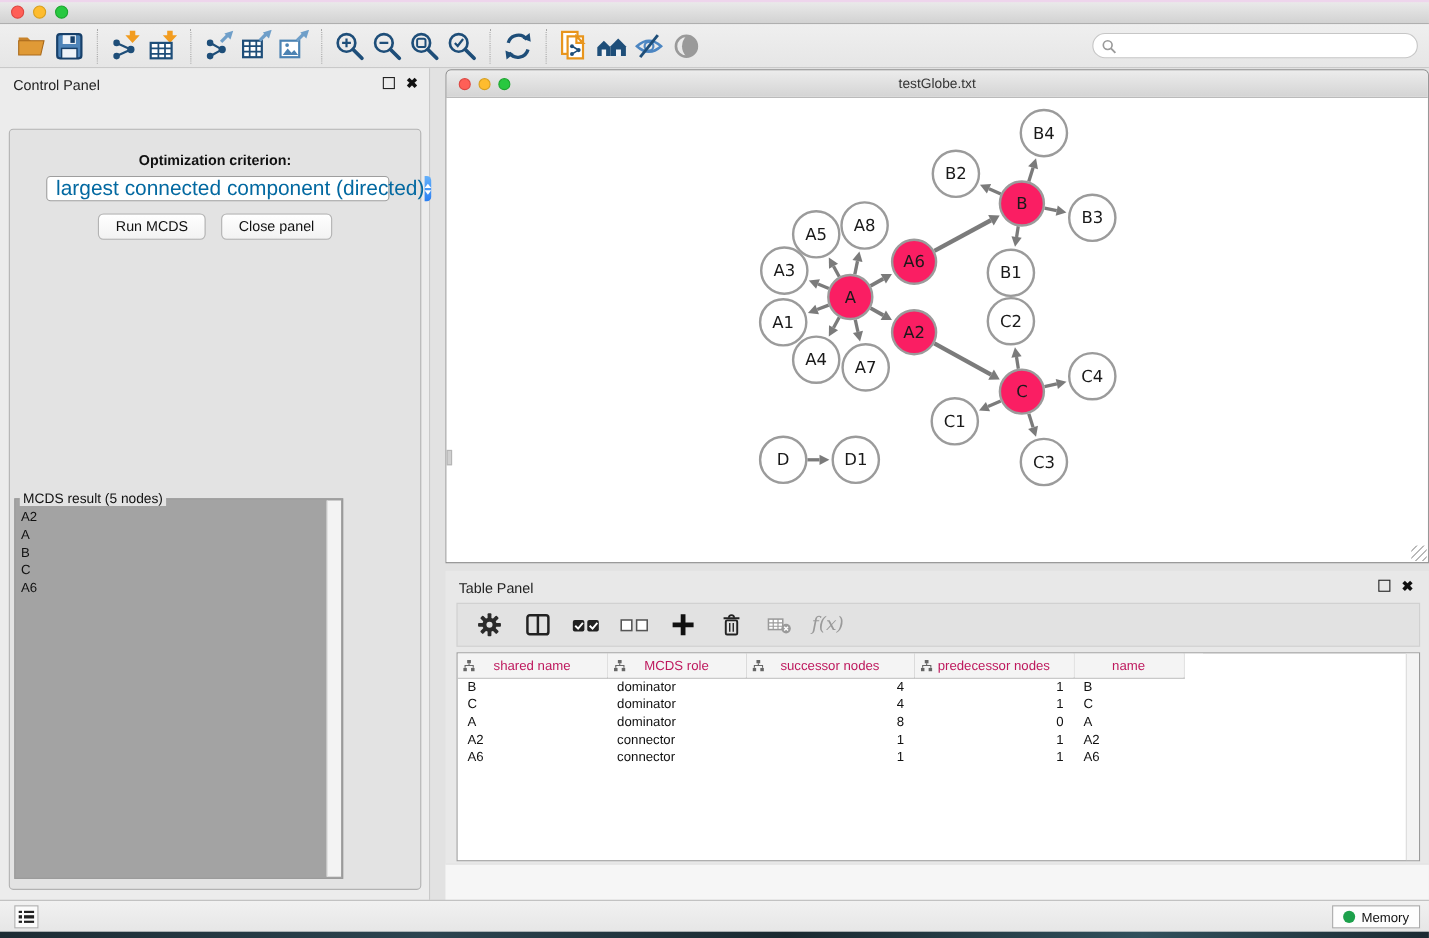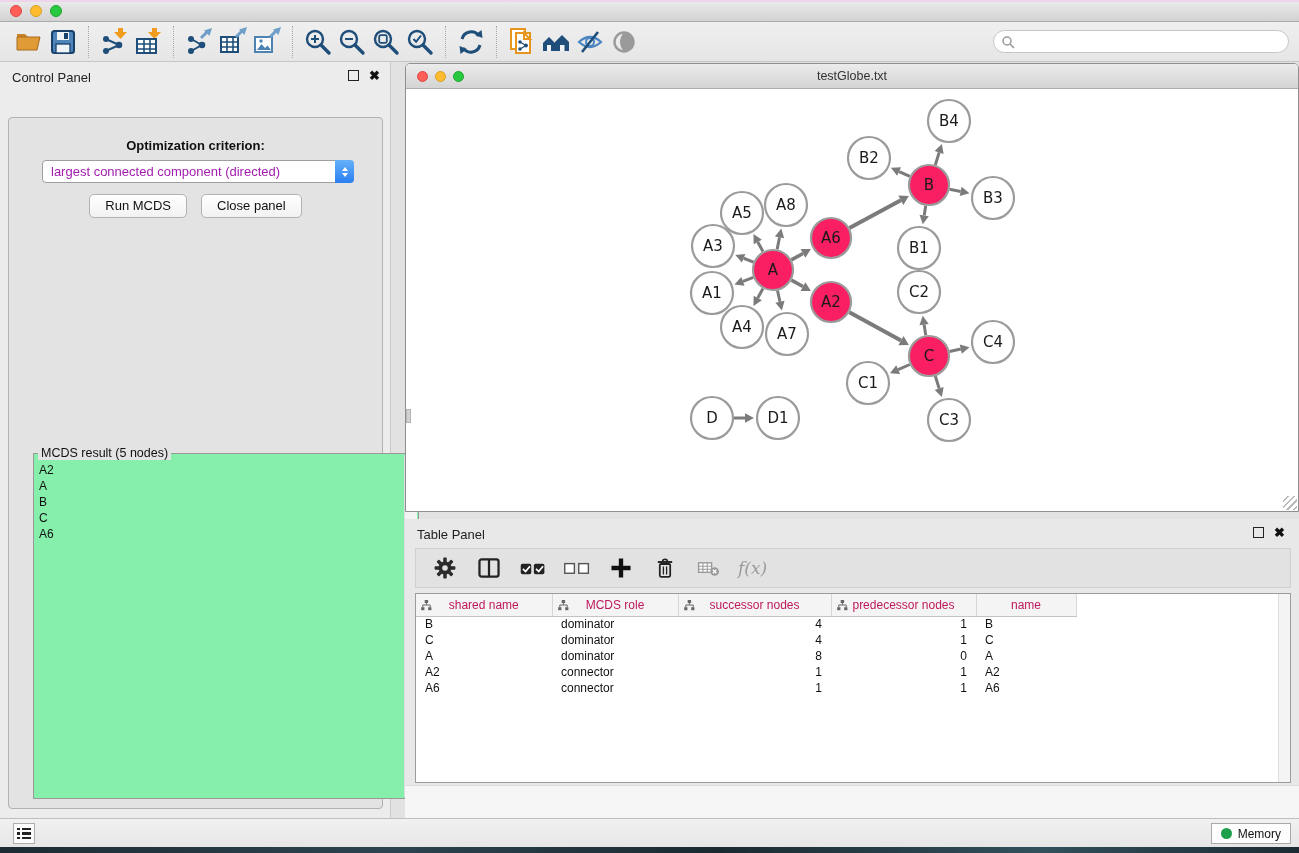--- a/index.html
+++ b/index.html
@@ -43,30 +43,30 @@
   .seg-btn { font-size:13px; color:#222; background:#fff; border:1px solid #b5b5b5; padding:3px 14px 4px; margin-left:-1px; cursor:default; }
   .seg-btn:first-child { border-radius:5px 0 0 5px; margin-left:0; }
   .seg-btn:last-child { border-radius:0 5px 5px 0; }
   .seg-btn.active { background:linear-gradient(#5aaaf9,#2b83f2); border-color:#2f7ce0; color:#fff; }
 
   .cp-body { position:absolute; left:8px; top:55px; width:375px; height:692px;
     background:#e3e3e3; border:1px solid #b2b2b2; border-radius:4px; }
   .opt-label { position:absolute; top:20px; width:100%; text-align:center; font-size:13px; font-weight:bold; color:#111; }
   .dropdown { position:absolute; left:33px; top:42px; width:312px; height:23px; background:#fff;
     border:1px solid #9e9e9e; border-radius:4px; display:flex; align-items:center; }
-  .dropdown-value { flex:1; font-size:13px; color:#a21caf; padding-left:8px; white-space:nowrap; }
+  .dropdown-value { flex:1; font-size:19px; color:#0369a1; padding-left:8px; white-space:nowrap; }
   .dropdown-stepper { width:19px; height:23px; margin-right:-1px; border-radius:0 4px 4px 0;
     background:linear-gradient(#66b1fa,#2a7ff2); display:flex; flex-direction:column; align-items:center; justify-content:center; gap:2px; }
   .tri-up { width:0; height:0; border-left:3.5px solid transparent; border-right:3.5px solid transparent; border-bottom:4.5px solid #fff; }
   .tri-down { width:0; height:0; border-left:3.5px solid transparent; border-right:3.5px solid transparent; border-top:4.5px solid #fff; }
   .btn-row { position:absolute; top:76px; width:100%; display:flex; justify-content:center; gap:14px; }
   .push-btn { font-size:13px; color:#111; background:linear-gradient(#fff,#f2f2f2); border:1px solid #b3b3b3; border-radius:5px; padding:3px 15px 4px; }
 
-  .result-group { position:absolute; left:24px; top:335px; width:386px; height:346px;
-    border:1px solid #9a9a9a; background:#86efac; }
+  .result-group { position:absolute; left:4px; top:335px; width:299px; height:346px;
+    border:1px solid #9a9a9a; background:#a3a3a3; }
   .result-legend { position:absolute; left:4px; top:-8px; background:#e3e3e3; font-size:12.5px; color:#111; padding:0 3px; }
   .result-list { position:absolute; inset:1px 14px 1px 1px; overflow:hidden; padding-top:7px; }
   .result-item { font-size:12px; color:#111; line-height:16px; padding-left:4px; }
   .result-scroll { position:absolute; top:1px; right:1px; bottom:1px; width:13px; background:#f3f3f3; border-left:1px solid #ddd; }
 
   
   .network-window { position:absolute; left:405px; top:1px; width:894px; height:449px;
     background:#fff; border:1px solid #8f8f8f; border-radius:5px 5px 0 0; }
   .nw-titlebar { position:relative; height:25px; background:linear-gradient(#ececec,#d4d4d4);
     border-bottom:1px solid #ababab; border-radius:4px 4px 0 0; }

